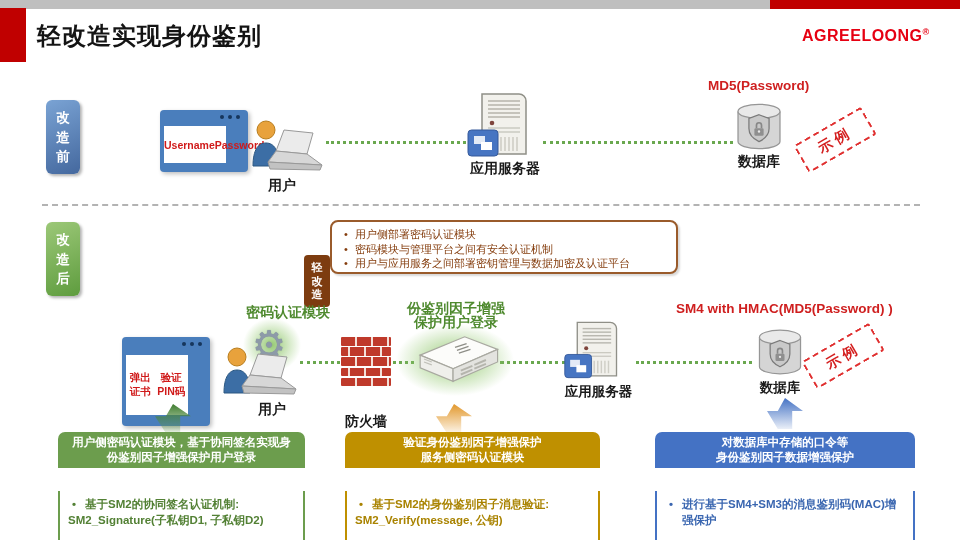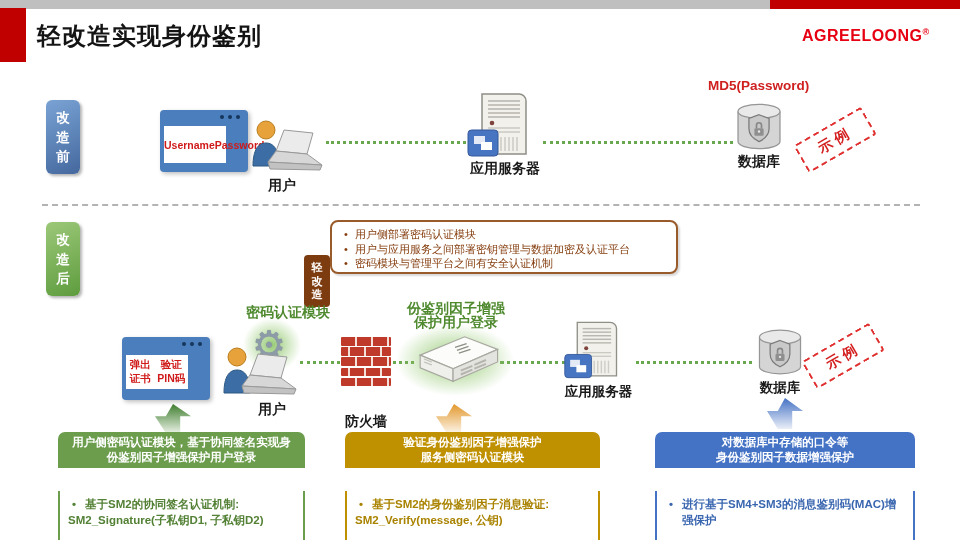--- a/index.html
+++ b/index.html
@@ -34,21 +34,21 @@
   .d-b4{left:636px;top:361px;width:116px;}
 
   
   .browser{position:absolute;background:#4a7ebc;border-radius:4px;box-shadow:2px 2px 4px rgba(0,0,0,.25);}
   .browser .dotrow{position:absolute;top:5px;right:8px;display:flex;gap:4px;}
   .browser .dotrow i{width:4px;height:4px;border-radius:50%;background:#16365c;}
   .browser .panel{position:absolute;left:4px;top:16px;width:62px;bottom:9px;background:#fff;
                   display:flex;justify-content:space-evenly;align-items:center;text-align:center;}
   .browser .panel div{color:#d01a1a;font-weight:bold;font-size:10.5px;}
   .browser1{left:160px;top:110px;width:88px;height:62px;}
-  .browser2{left:122px;top:337px;width:88px;height:63px;}
+  .browser2{left:122px;top:337px;width:88px;height:89px;}
   .browser2 .panel{top:18px;bottom:11px;}
 
   
   .abs{position:absolute;}
   .icon-label{position:absolute;font-weight:bold;color:#1a1a1a;text-align:center;}
   .lbl14{font-size:14px;} .lbl13{font-size:13.5px;}
   .green-note{position:absolute;color:#4f8a2f;font-weight:bold;font-size:14px;text-align:center;line-height:13.5px;}
   .red-note{position:absolute;color:#cf1f1f;font-weight:bold;font-size:13.5px;}
 
   .glow{position:absolute;background:radial-gradient(closest-side,rgba(146,200,110,.95),rgba(146,200,110,0));}
@@ -184,22 +184,22 @@
   <div class="icon-label lbl14" style="left:733px;top:153px;width:52px">数据库</div>
   <div class="stamp stamp1">示例</div>
 
   <div class="divider"></div>
 
   <div class="tag tag-green">改造后</div>
 
   <div class="callout-tab">轻改造</div>
   <div class="callout">
     <div class="callout-row">用户侧部署密码认证模块</div>
+    <div class="callout-row">密码模块与管理平台之间有安全认证机制</div>
     <div class="callout-row">用户与应用服务之间部署密钥管理与数据加密及认证平台</div>
-    <div class="callout-row">密码模块与管理平台之间有安全认证机制</div>
   </div>
 
   <div class="dots d-b1"></div>
   <div class="dots d-b2"></div>
   <div class="dots d-b3"></div>
   <div class="dots d-b4"></div>
 
   <div class="browser browser2">
     <div class="dotrow">
         <i></i>
@@ -280,20 +280,21 @@
         <line x1="43" y1="45" x2="43" y2="59"></line>
       <line x1="47" y1="45" x2="47" y2="59"></line>
         <line x1="51" y1="45" x2="51" y2="59"></line>
     </g>
     <rect x="2" y="38" width="30" height="26" rx="3.5" fill="#4775c2" stroke="#35599a"></rect>
     <rect x="8" y="44" width="11" height="8" fill="#ffffff" opacity=".85"></rect>
     <rect x="15" y="50" width="11" height="8" fill="#ffffff"></rect>
   </svg>
   <div class="icon-label lbl13" style="left:556px;top:383px;width:85px">应用服务器</div>
 
+  <div class="red-note" style="left:676px;top:301px;width:250px">SM4 with HMAC(MD5(Password) )</div>
   <svg class="abs" style="left:752px;top:329px" width="56" height="46" viewBox="0 0 58 56">
     <path d="M4,10 v36 a25,8.5 0 0 0 50,0 v-36" fill="#d5d5d5" stroke="#969696" stroke-width="1.5"></path>
     <ellipse cx="29" cy="10" rx="25" ry="8.5" fill="#e9e9e9" stroke="#969696" stroke-width="1.5"></ellipse>
     <path d="M29,14 l12,4.5 v12 q0,10 -12,15.5 q-12,-5.5 -12,-15.5 v-12 z" fill="#c9c9c9" stroke="#7a7a7a" stroke-width="1.5"></path>
     <path d="M26,30 v-3.5 a3,3 0 0 1 6,0 v3.5" fill="none" stroke="#878787" stroke-width="2"></path>
     <rect x="23.5" y="30" width="11" height="9" rx="1.5" fill="#8f8f8f"></rect>
     <circle cx="29" cy="34" r="1.4" fill="#e8e8e8"></circle>
   </svg>
   <div class="icon-label lbl13" style="left:752px;top:379px;width:56px">数据库</div>
   <div class="stamp stamp2">示例</div>

